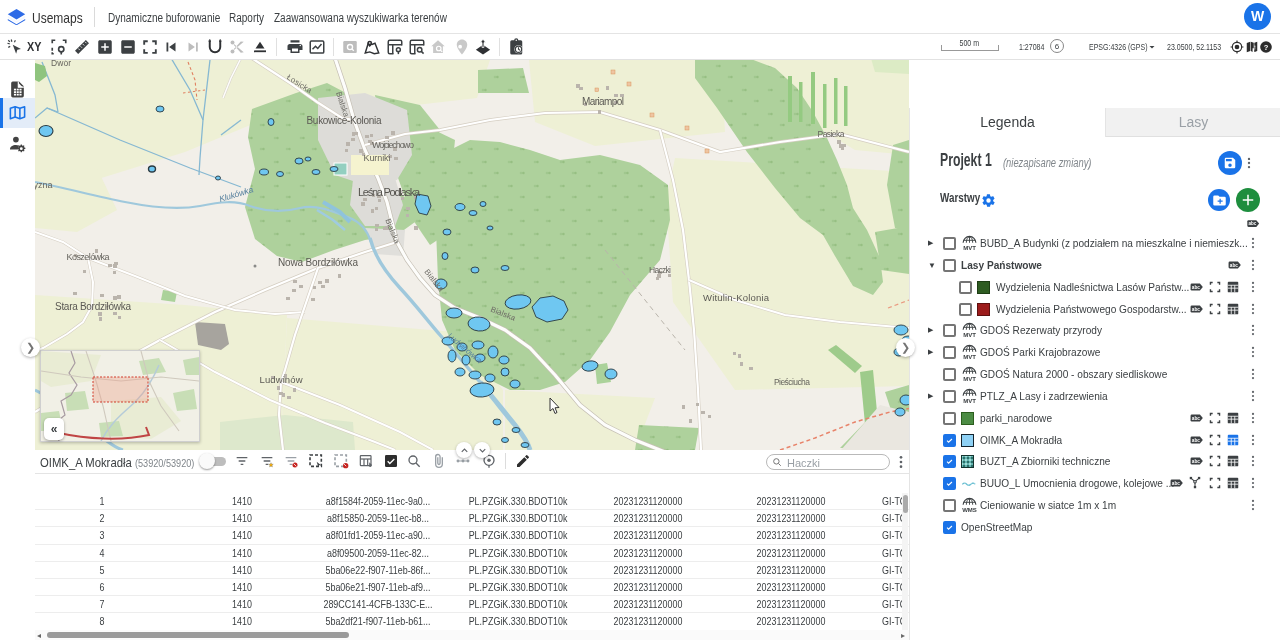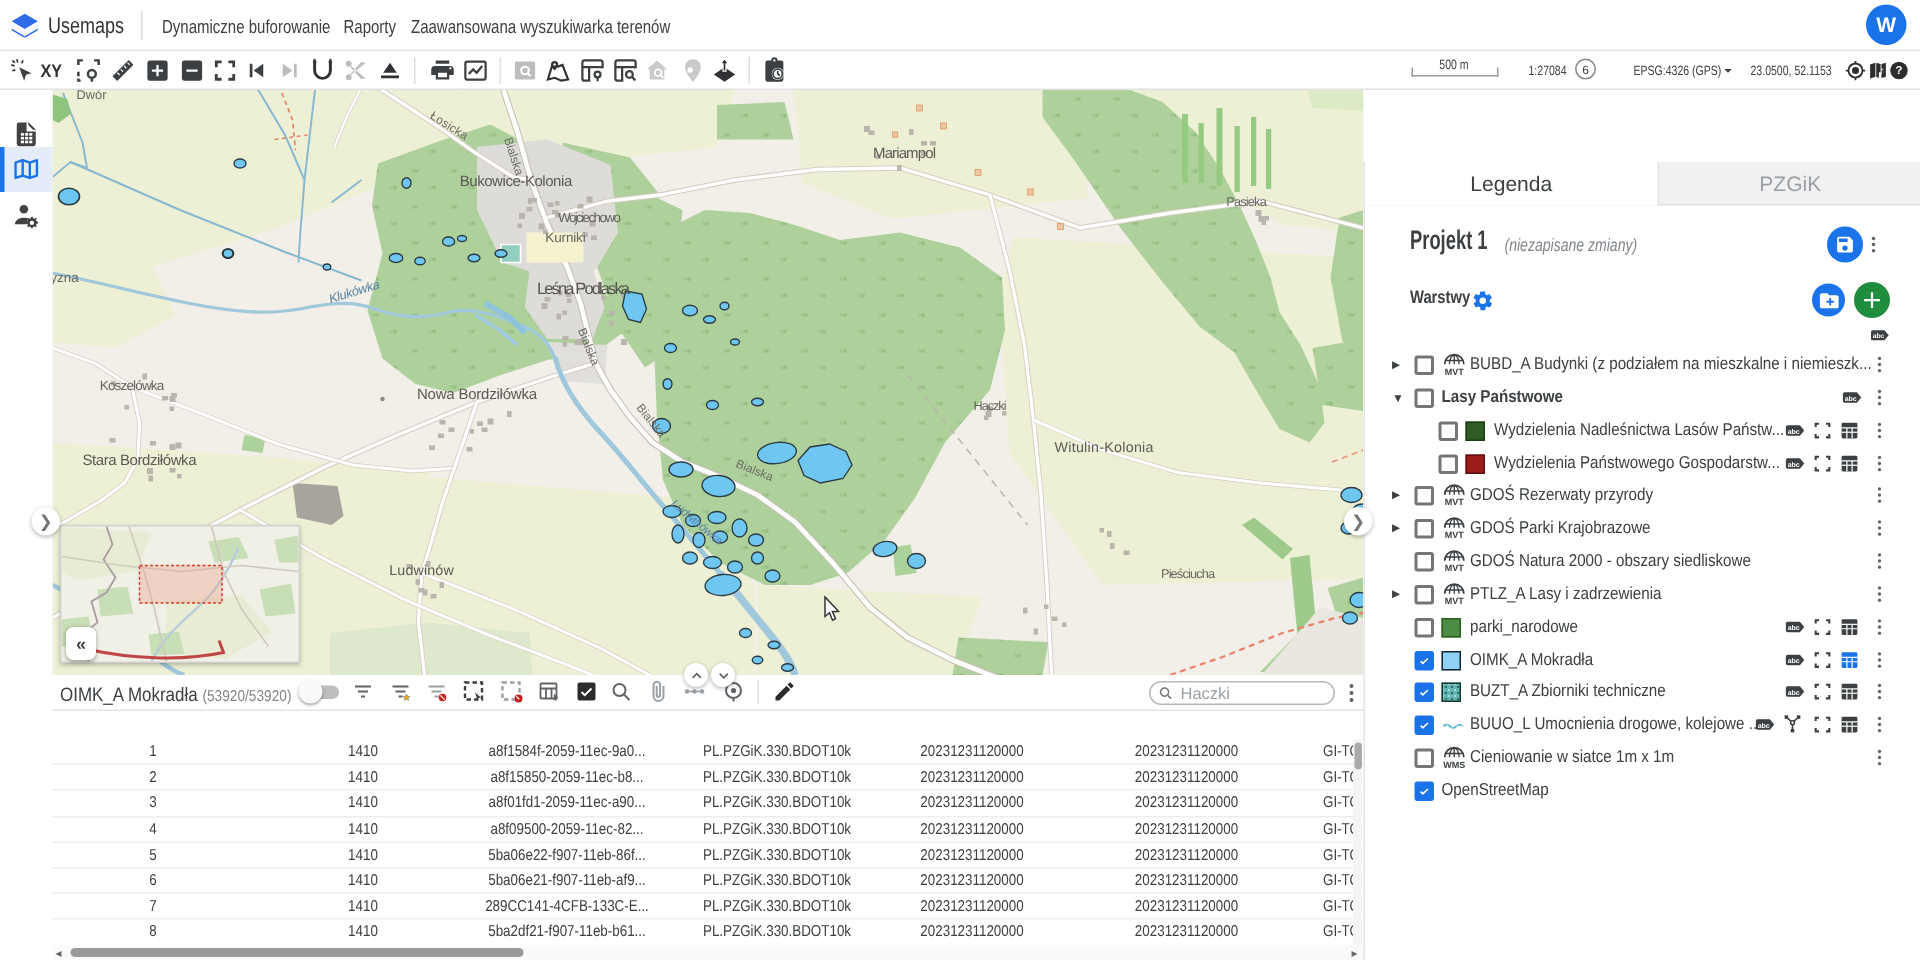--- a/index.html
+++ b/index.html
@@ -695,21 +695,21 @@
 .lrow { position:absolute; left:0; width:371px; height:22px; }
 .llabel { position:absolute; top:0; font-size:11.5px; color:#3c4043; line-height:22px; white-space:nowrap; transform:scaleX(.88); transform-origin:left; }
 .cb { width:13px; height:13px; border:2px solid #757575; border-radius:2px; display:inline-flex; align-items:center; justify-content:center; }
 .sq { width:13px; height:13px; border:1.5px solid; display:inline-block; }
 .licon { width:17px; height:17px; }
 .ricon { width:14px; height:14px; }
 .arr { font-size:7px; color:#3c4043; }
 </style>
 <div id="tabs">
         <div id="tabactive">Legenda</div>
-        <div id="tabinfo">PZGiK</div>
+        <div id="tabinfo">Lasy</div>
       </div>
 <div style="position:absolute;left:30px;top:42px;font-size:18px;font-weight:bold;color:#3c4043;transform:scaleX(.68);transform-origin:left;white-space:nowrap;">Projekt 1</div>
 <div style="position:absolute;left:93px;top:48px;font-size:12px;font-style:italic;color:#80868b;transform:scaleX(.78);transform-origin:left;white-space:nowrap;">(niezapisane zmiany)</div>
 <div class="circlebtn" style="left:308px;top:43px;width:24px;height:24px;background:#1a73e8;">
         <svg style="width:14px;height:14px;" viewBox="0 0 24 24" fill="#fff">
           <path d="M17 3H5a2 2 0 00-2 2v14a2 2 0 002 2h14a2 2 0 002-2V7l-4-4zm-5 16a3 3 0 110-6 3 3 0 010 6zm3-10H5V5h10v4z"></path>
         </svg>
       </div>
 <svg style="position:absolute;left:332px;top:48px;width:14px;height:14px;" viewBox="0 0 24 24" fill="#5f6368">
         <circle cx="12" cy="5" r="2"></circle>

